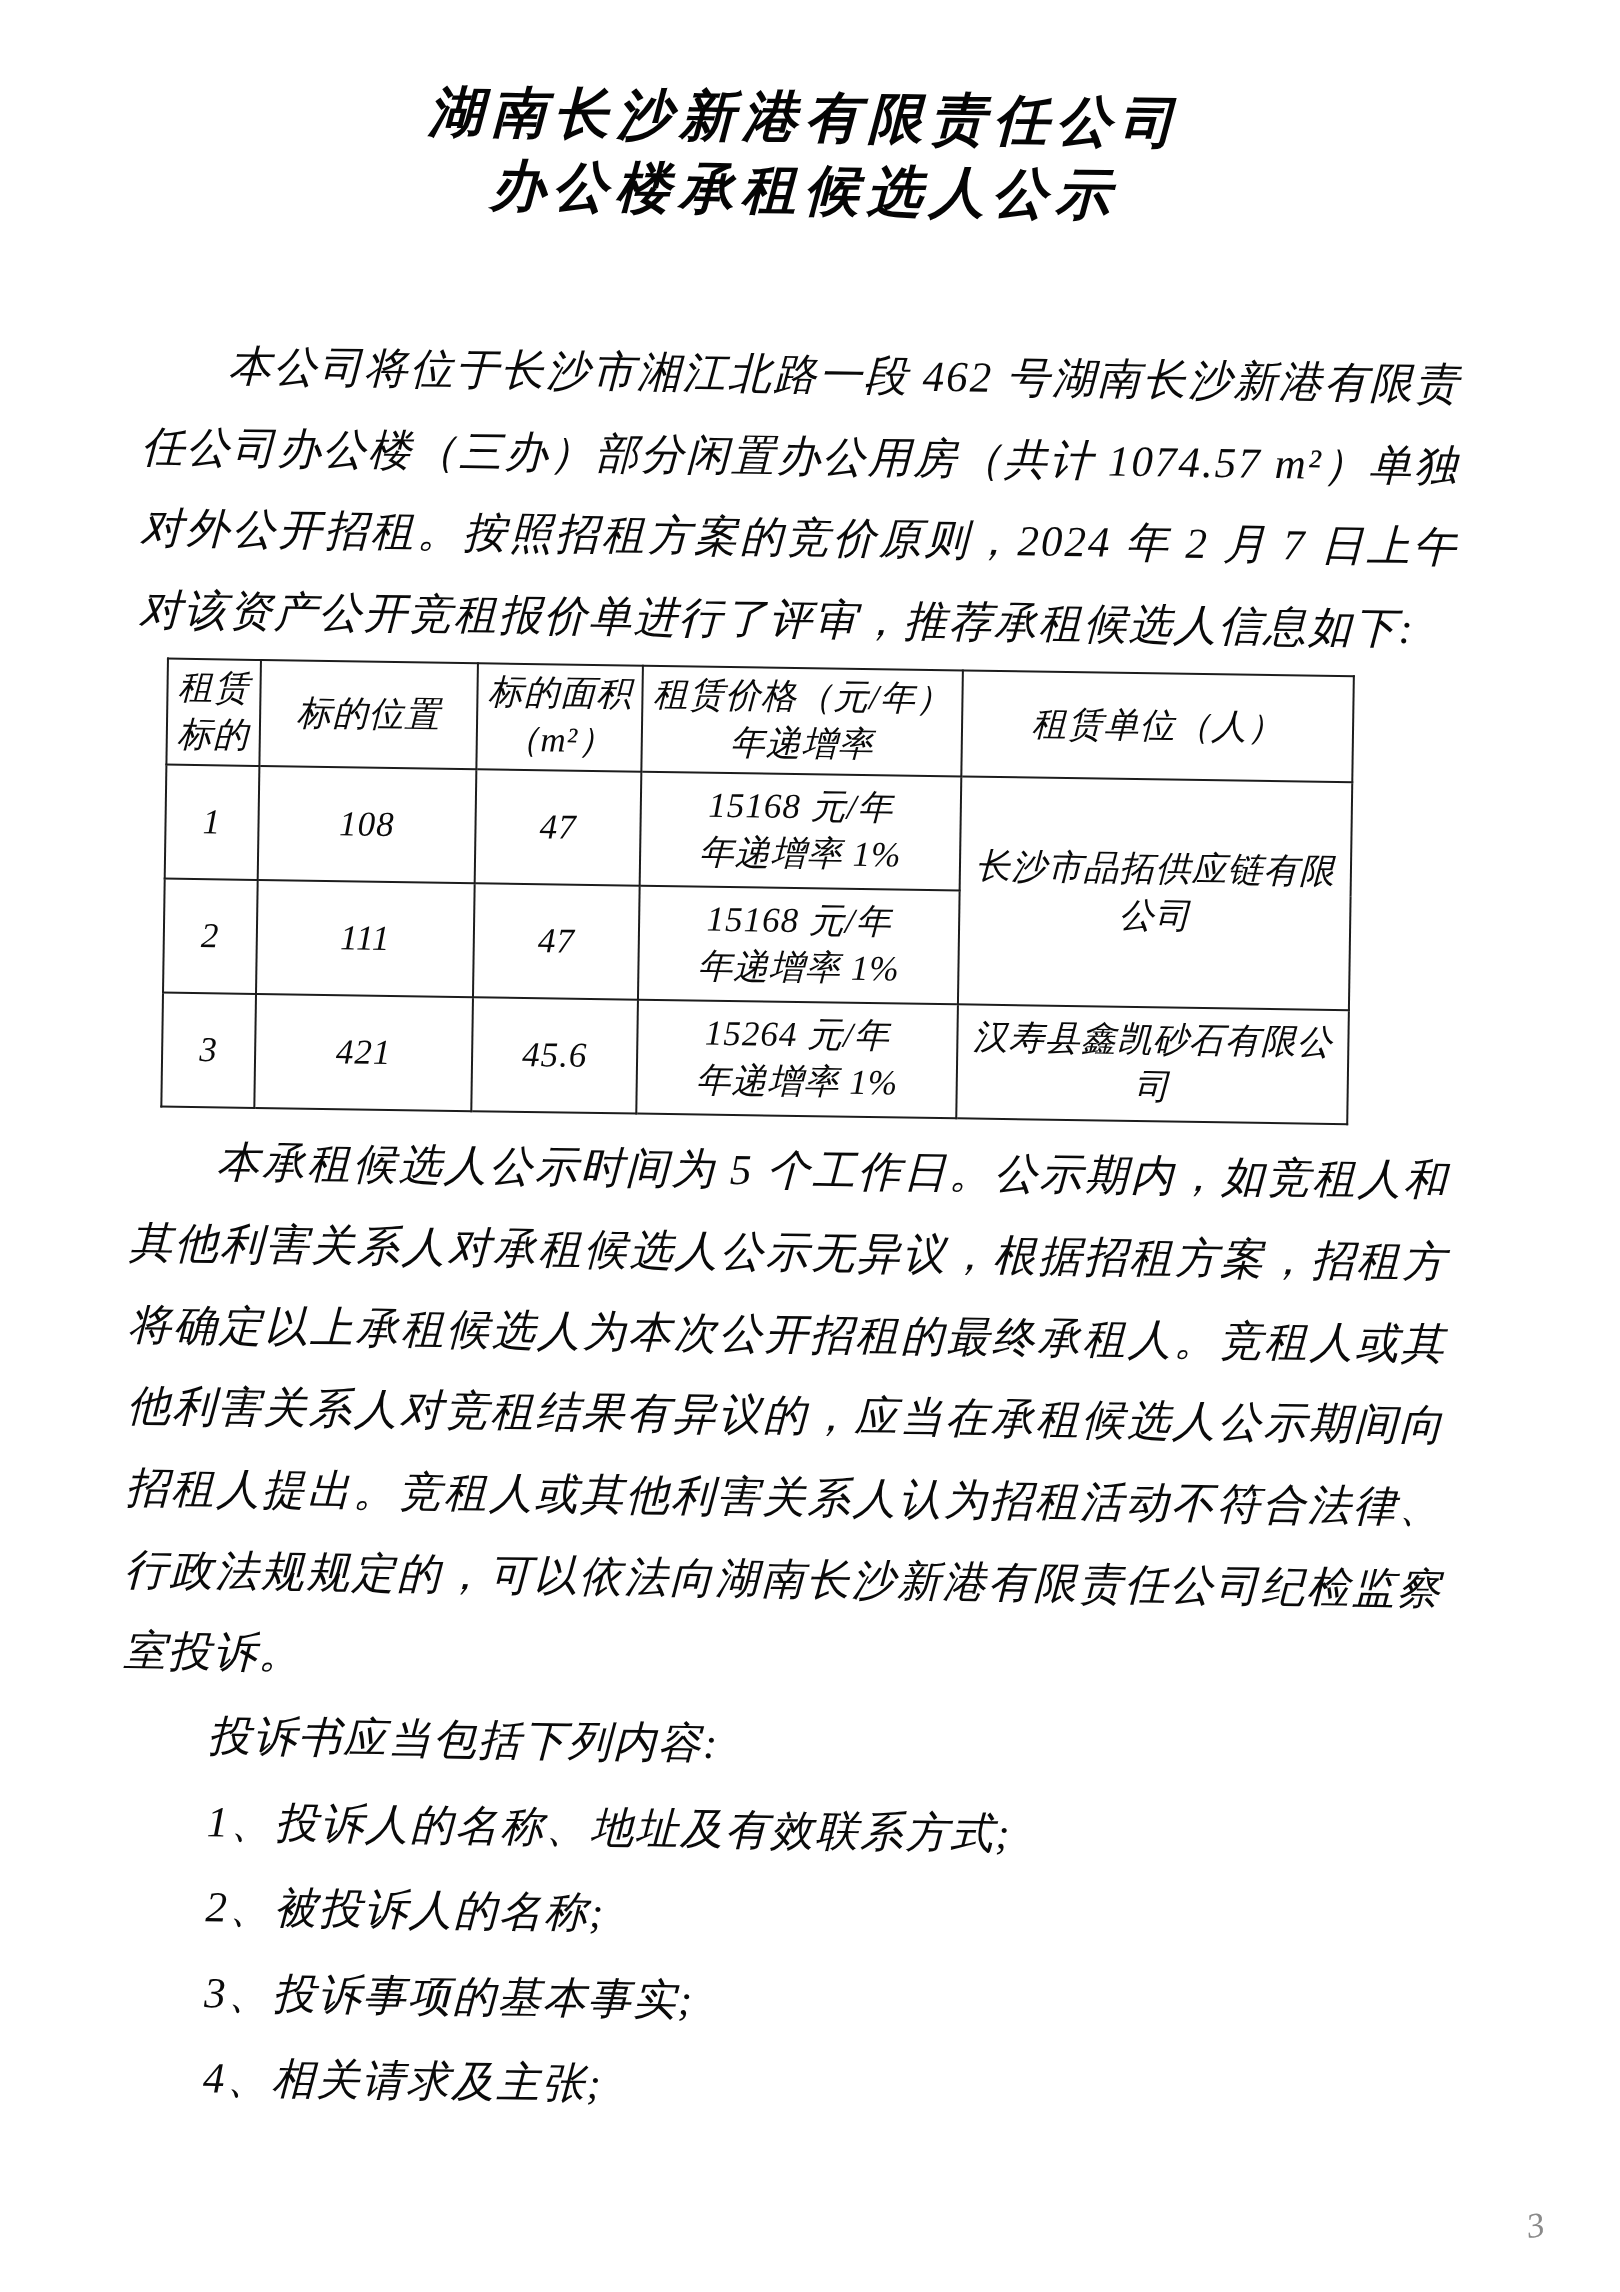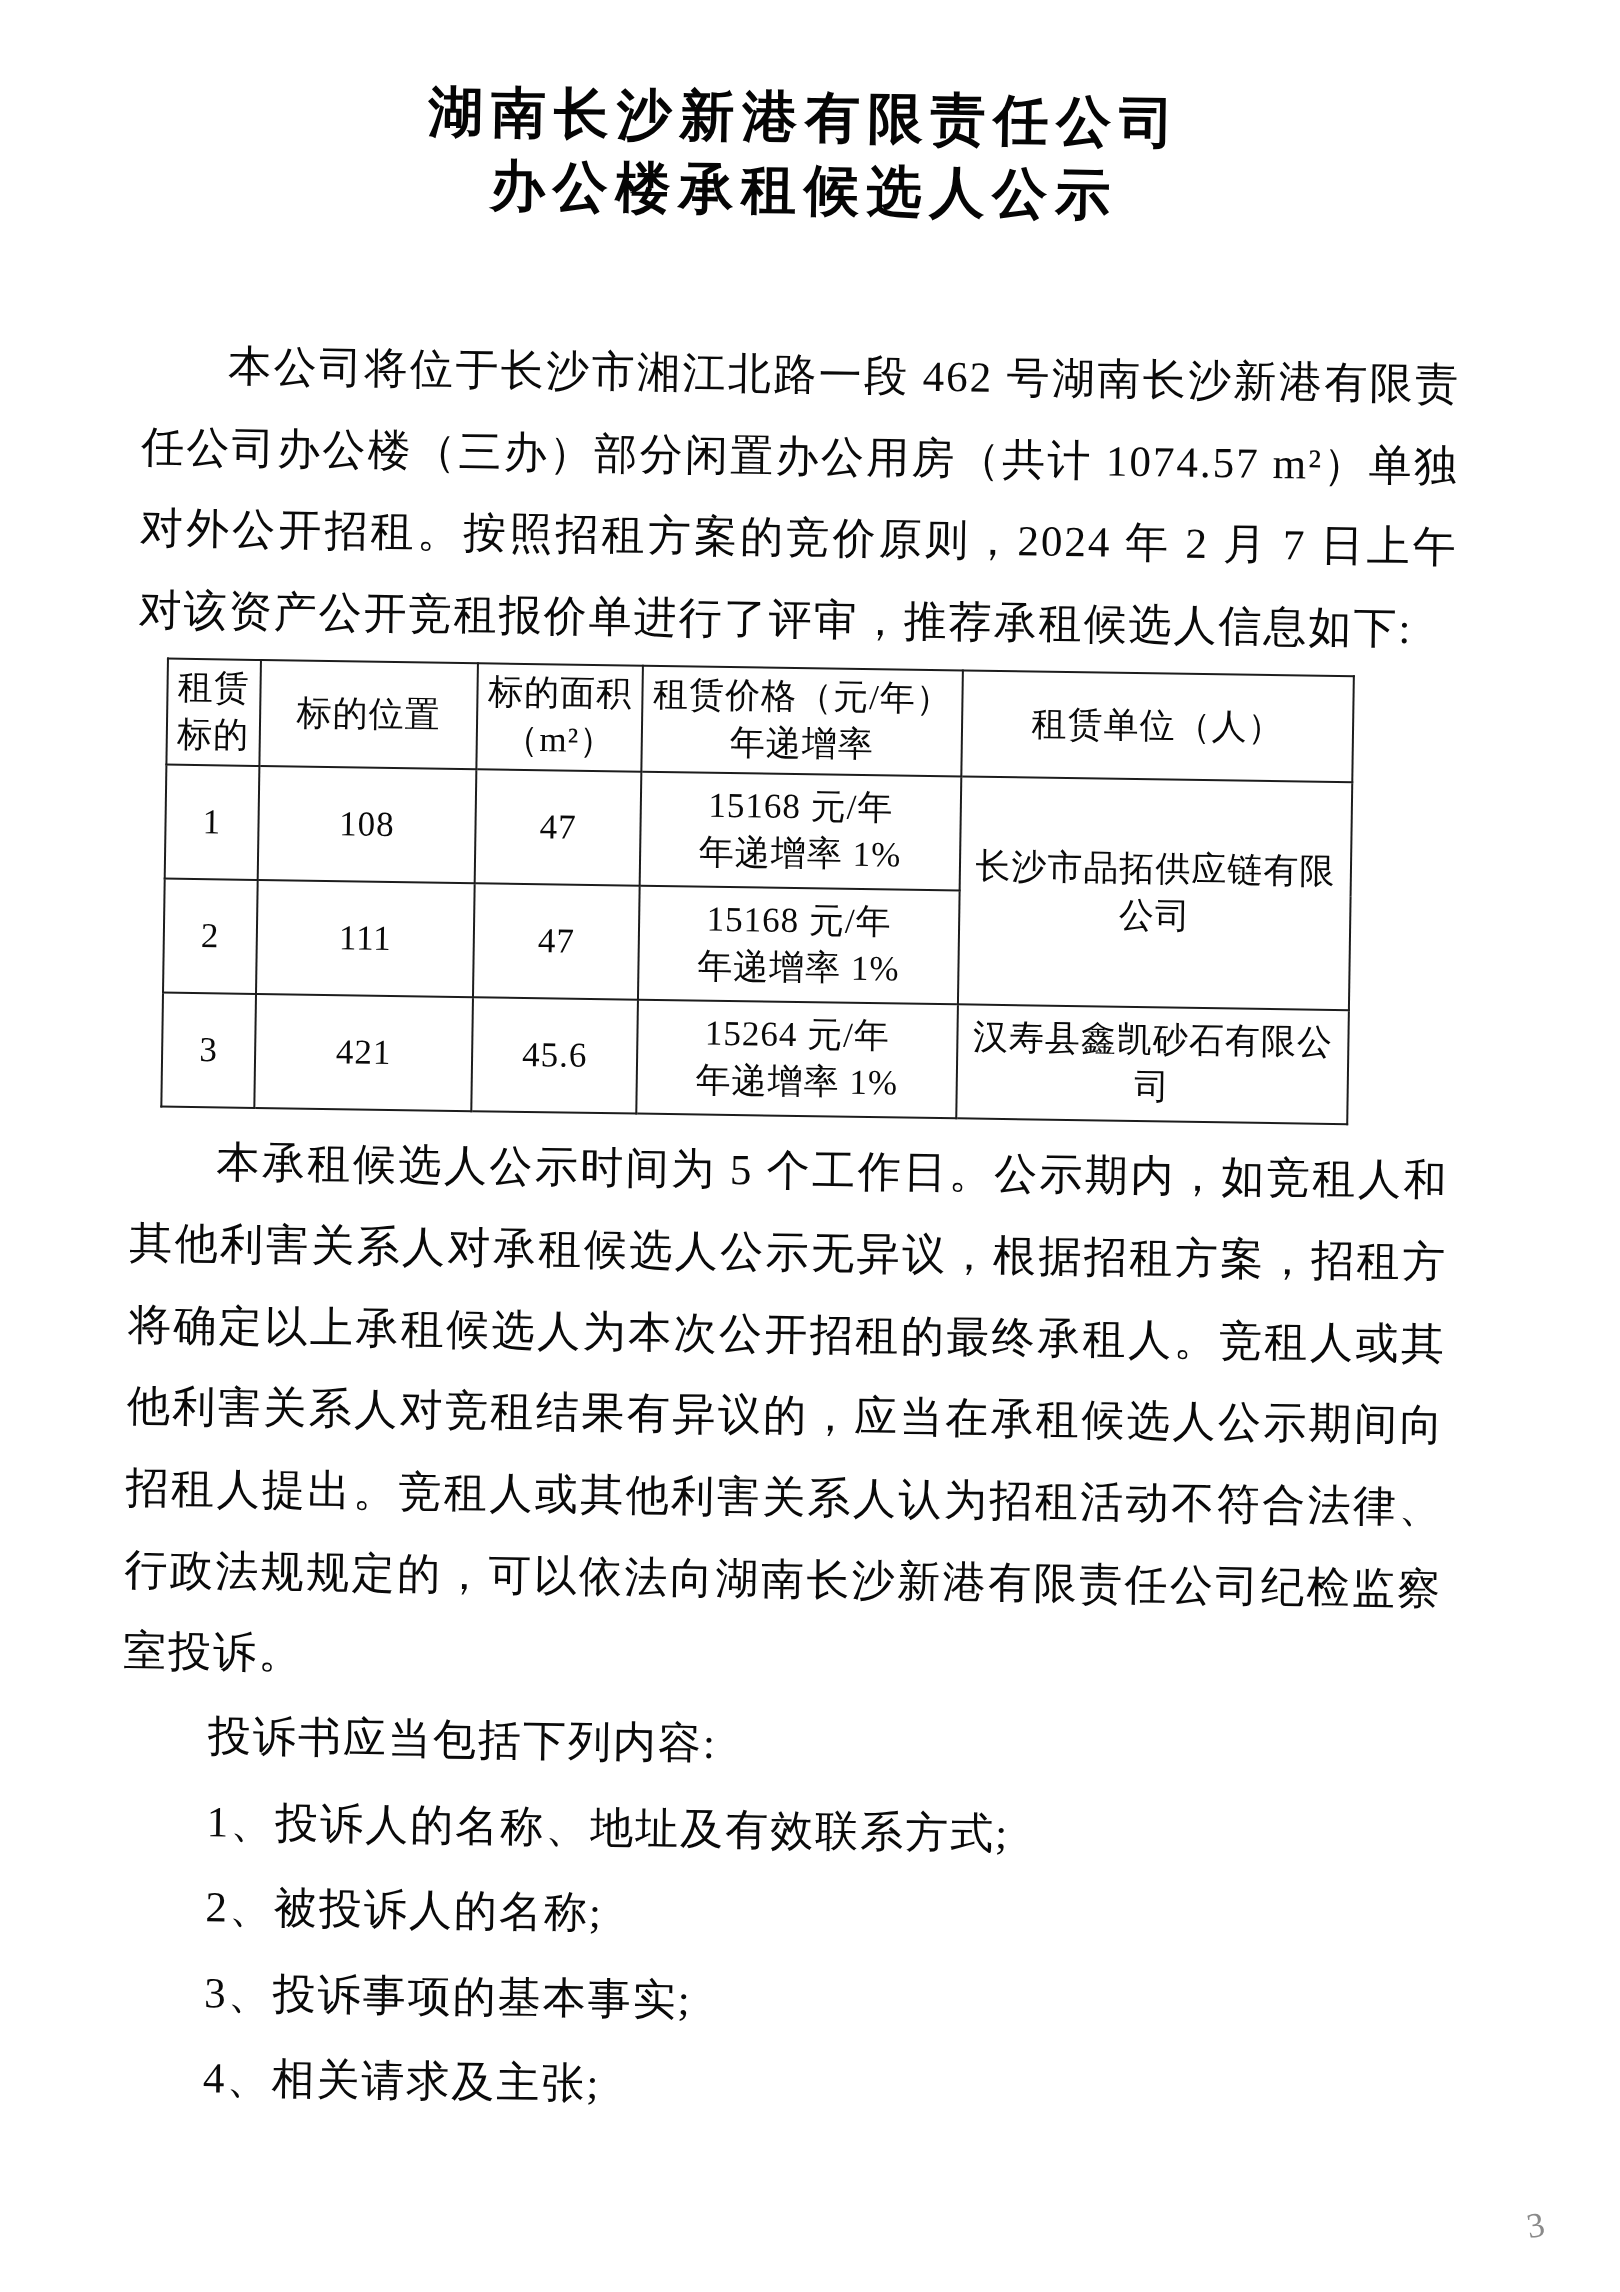--- a/index.html
+++ b/index.html
@@ -4,21 +4,21 @@
 <style>
   html, body { margin: 0; padding: 0; }
   body {
     width: 1620px; height: 2293px;
     background: #ffffff;
     position: relative;
     overflow: hidden;
     font-family: "Liberation Serif", serif;
     color: #0a0a0a;
   }
-  .sheet { position: absolute; inset: 0; background: #fff; }
+  .sheet { position: absolute; inset: 0; background: #fff; font-style: italic; }
   .doc {
     position: absolute;
     left: 147px; top: 55px;
     width: 1318px;
     transform: rotate(0.85deg);
     transform-origin: 50% 0;
   }
   .title-block { margin-top: 25.5px; text-align: center; }
   .title-line {
     font-family: "Liberation Sans", sans-serif;

